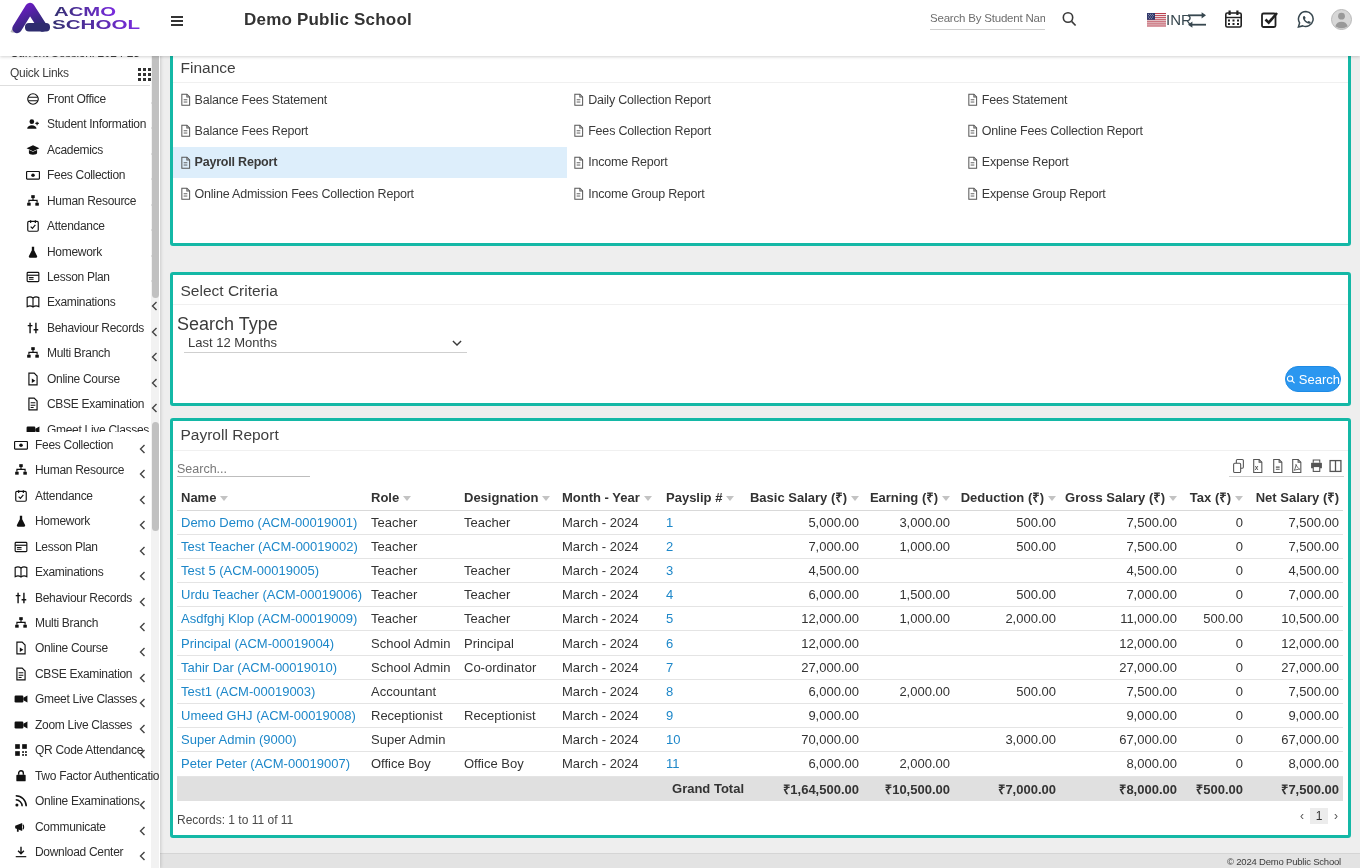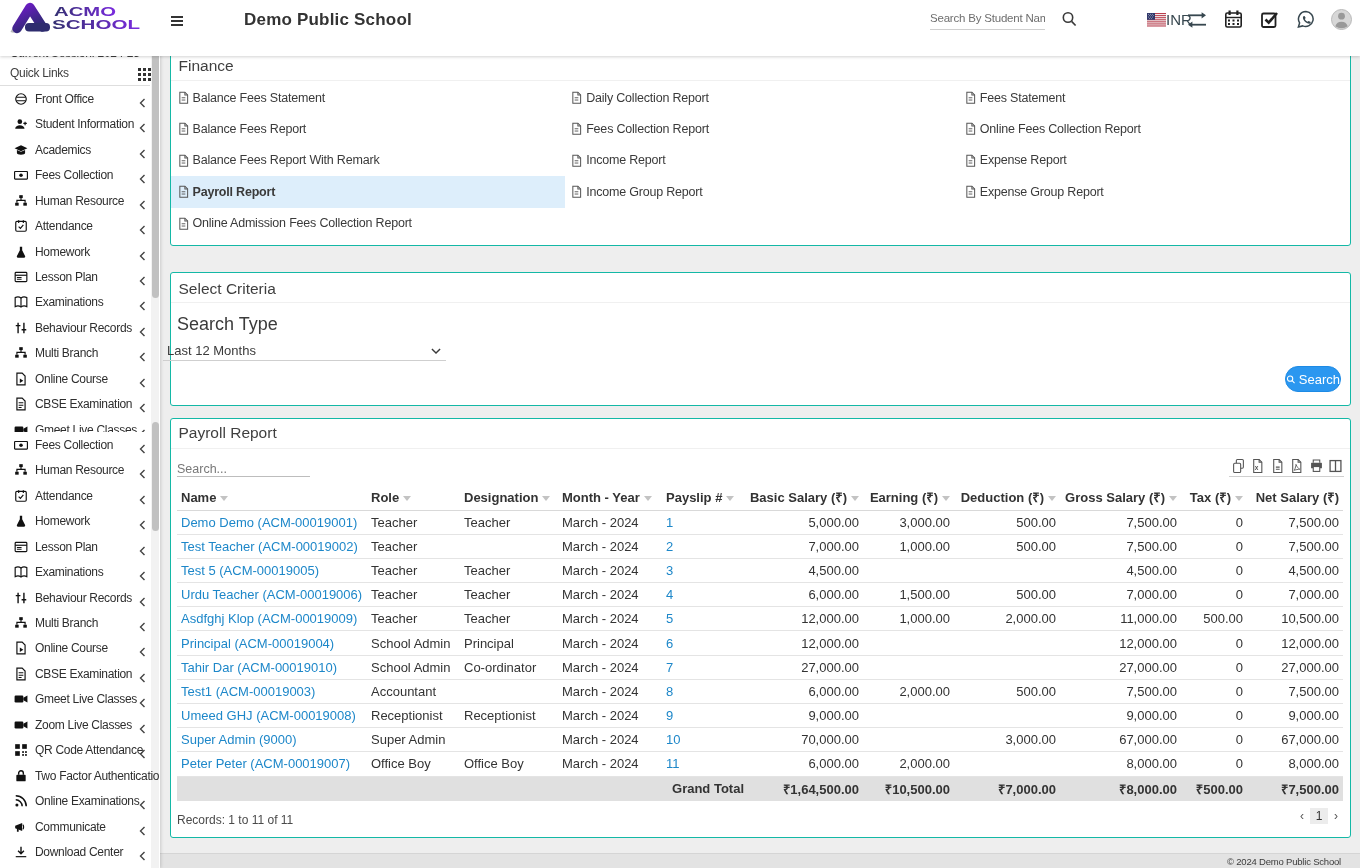--- a/index.html
+++ b/index.html
@@ -15,47 +15,47 @@
 .hicon { position:absolute; top:0; height:40px; }
 #inr { position:absolute; left:1166px; top:0; height:40px; line-height:40px; font-size:15px; color:#37474f; }
 
 
 #sidebar { position:absolute; left:0; top:40px; width:160px; height:828px; background:#fff; z-index:30; box-shadow:1px 0 3px rgba(0,0,0,.15); }
 #sess { position:absolute; left:10px; top:6px; font-size:12px; letter-spacing:-0.3px; color:#3d3d3d; }
 #qlinks { position:absolute; left:10px; top:26px; font-size:12px; letter-spacing:-0.3px; color:#3d3d3d; }
 #qgrid { position:absolute; left:138px; top:27px; }
 #sdivider { position:absolute; left:0; top:45px; width:150px; height:1px; background:#dedede; }
 .menulist { position:absolute; left:0; width:160px; overflow:hidden; }
-#mlist1 { top:46px; height:346px; }
+#mlist1 { top:46px; height:346px;margin-left:12px; }
 #mlist2 { top:392px; height:436px; }
 .mitem { height:25.47px; position:relative; }
 .mitem .mic { position:absolute; left:14px; top:50%; margin-top:-7px; width:14px; height:14px; }
 .mitem .mtx { position:absolute; left:35px; top:0; height:100%; display:flex; align-items:center; font-size:12px; letter-spacing:-0.3px; color:#2e2e2e; white-space:nowrap; }
 .mitem .chev { position:absolute; right:14px; top:50%; margin-top:-5px; }
 
 #sbtrack { position:absolute; left:151px; top:0; width:8px; height:828px; background:#f2f2f2; }
 #sbthumb1 { position:absolute; left:151.5px; top:1px; width:7px; height:257px; background:#c1c1c1; border-radius:4px; }
 #sbthumb2 { position:absolute; left:151.5px; top:382px; width:7px; height:109px; background:#c1c1c1; border-radius:4px; }
 
 
 #main { position:absolute; left:160px; top:40px; width:1200px; height:828px; background:#eee; }
-.card { position:absolute; left:10px; width:1181px; background:#fff; border:1px solid #14b8a6; border-radius:3px; }
+.card { position:absolute; left:10px; width:1181px; background:#fff; border:3px solid #14b8a6; border-radius:3px; }
 .cardtitle { height:32px; line-height:33px; padding-left:7.5px; font-size:15.5px; color:#3f3f3f; border-bottom:1px solid #f0f0f0; }
 
 #cardFinance { top:8px; height:198px; }
 .fingrid { position:absolute; left:0; top:33px; }
 .fcol { position:absolute; top:0; }
 .flink { height:31.4px; display:flex; align-items:center; font-size:12.5px; letter-spacing:-0.2px; color:#3a3a3a; padding-left:6.5px; }
 .flink svg { margin-right:4px; flex:0 0 auto; }
 .flink.active { background:#ddeefb; font-weight:bold; }
 
 #cardCriteria { top:232px; height:134px; }
 #cardCriteria .cardtitle { height:30px; line-height:31px; }
 #stlabel { position:absolute; left:17px; top:274px; font-size:18px; color:#3b3b3b; }
-#stselect { position:absolute; left:3px; top:292px; width:283px; height:21px; border-bottom:1px solid #cfcfcf; font-size:13px; color:#3a3a3a; line-height:21px; padding-left:4px;margin-top:8px; }
+#stselect { position:absolute; left:24px; top:292px; width:283px; height:21px; border-bottom:1px solid #cfcfcf; font-size:13px; color:#3a3a3a; line-height:21px; padding-left:4px; }
 #stselect .caret { position:absolute; right:3px; top:3px; }
 #btnSearch { position:absolute; left:1125px; top:326px; width:56px; height:26px; background:#2b97f0; border:1px solid #1d8ae4; border-radius:13px; color:#fff; font-size:13px; display:flex; align-items:center; justify-content:center; }
 
 #cardPayroll { top:377.5px; height:420px; }
 #cardPayroll .cardtitle { height:30px; line-height:28px; }
 #tsearch { position:absolute; left:17px; top:422px; width:133px; height:15px; line-height:14px; border-bottom:1px solid #bdbdbd; font-size:12.5px; color:#787878; }
 #expicons { position:absolute; left:1069px; top:418px; width:115px; height:19px; border-bottom:1px solid #cfcfcf; display:flex; justify-content:space-between; padding:0 2px 0 3px; }
 table { border-collapse:collapse; table-layout:fixed; position:absolute; left:17px; top:445px; width:1166px; font-size:13px; color:#333; }
 th { font-weight:bold; text-align:left; height:25px; border-bottom:1px solid #d9d9d9; padding:0 0 0 4px; font-size:13px; white-space:nowrap; }
 td { height:24.2px; border-bottom:1px solid #e4e4e4; padding:0 0 0 4px; white-space:nowrap; overflow:hidden; }
@@ -80,25 +80,20 @@
           <div class="flink"><svg width="11" height="13.5" viewBox="0 0 24 28">
               <path d="M4 2h11l6 6v18H4z" fill="none" stroke="#555" stroke-width="2.2"></path>
               <path d="M15 2v6h6" fill="none" stroke="#555" stroke-width="2.2"></path>
               <path d="M8 14h8M8 19h8" stroke="#555" stroke-width="2"></path>
             </svg>Balance Fees Statement</div>
           <div class="flink"><svg width="11" height="13.5" viewBox="0 0 24 28">
               <path d="M4 2h11l6 6v18H4z" fill="none" stroke="#555" stroke-width="2.2"></path>
               <path d="M15 2v6h6" fill="none" stroke="#555" stroke-width="2.2"></path>
               <path d="M8 14h8M8 19h8" stroke="#555" stroke-width="2"></path>
             </svg>Balance Fees Report</div>
-          <div class="flink"><svg width="11" height="13.5" viewBox="0 0 24 28">
-              <path d="M4 2h11l6 6v18H4z" fill="none" stroke="#555" stroke-width="2.2"></path>
-              <path d="M15 2v6h6" fill="none" stroke="#555" stroke-width="2.2"></path>
-              <path d="M8 14h8M8 19h8" stroke="#555" stroke-width="2"></path>
-            </svg>Balance Fees Report With Remark</div>
           <div class="flink active"><svg width="11" height="13.5" viewBox="0 0 24 28">
               <path d="M4 2h11l6 6v18H4z" fill="none" stroke="#555" stroke-width="2.2"></path>
               <path d="M15 2v6h6" fill="none" stroke="#555" stroke-width="2.2"></path>
               <path d="M8 14h8M8 19h8" stroke="#555" stroke-width="2"></path>
             </svg>Payroll Report</div>
           <div class="flink"><svg width="11" height="13.5" viewBox="0 0 24 28">
               <path d="M4 2h11l6 6v18H4z" fill="none" stroke="#555" stroke-width="2.2"></path>
               <path d="M15 2v6h6" fill="none" stroke="#555" stroke-width="2.2"></path>
               <path d="M8 14h8M8 19h8" stroke="#555" stroke-width="2"></path>
             </svg>Online Admission Fees Collection Report</div>

